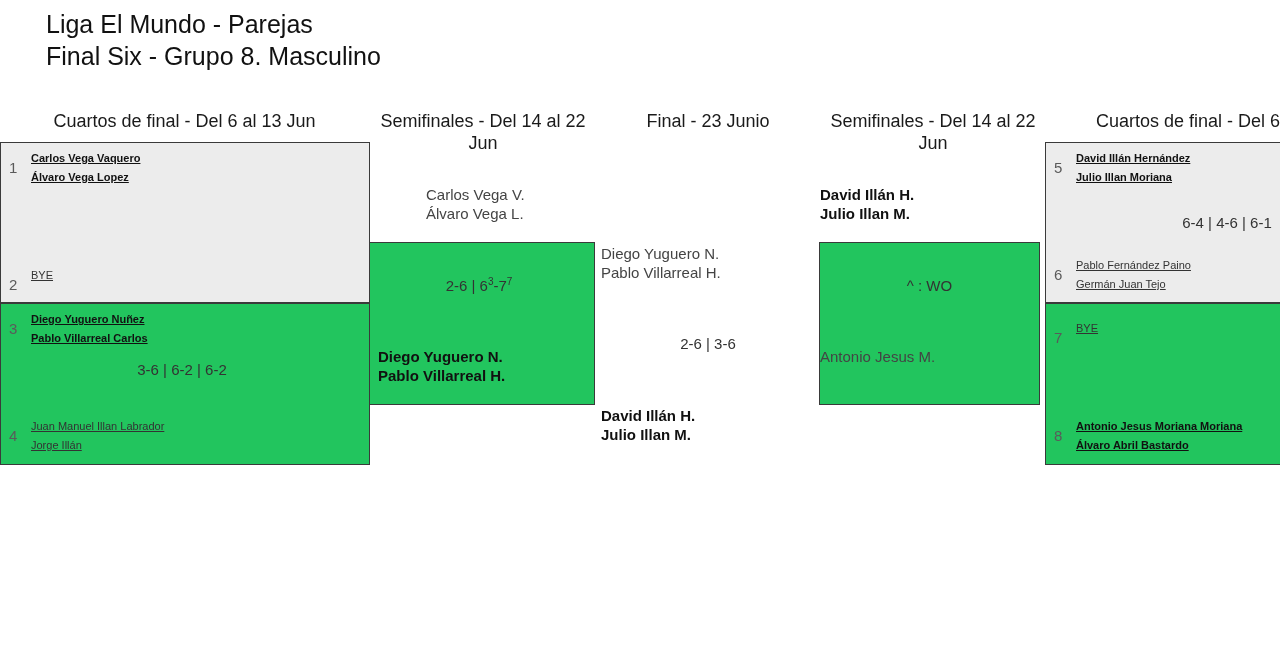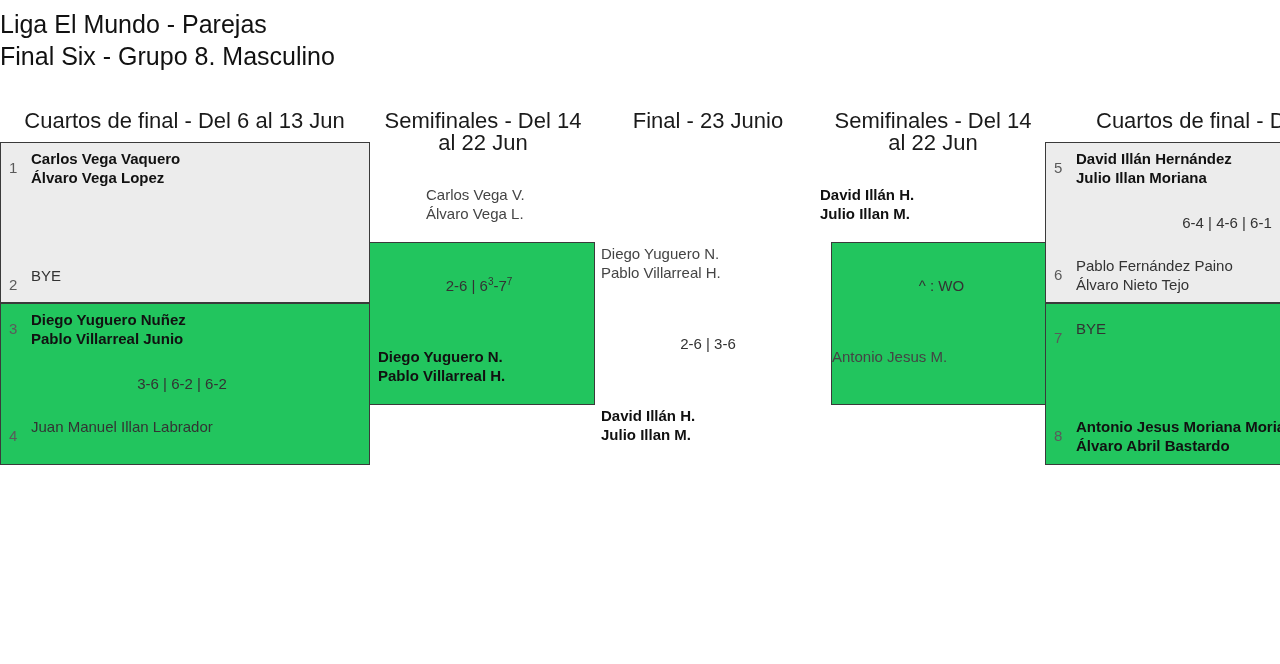--- a/index.html
+++ b/index.html
@@ -19,27 +19,28 @@
   
   #tournament-title {
     position: absolute;
     left: 0px;
     top: 8px;
     font-size: 25px;
     line-height: 32px;
     font-weight: 400;
     color: #111111;
     white-space: nowrap;
+    padding-left: 46px;
   }
   #tournament-title .line { display: block; }
 
   
   .round-header {
     position: absolute;
-    font-size: 22px;
+    font-size: 18px;
     line-height: 22px;
     font-weight: 400;
     color: #1a1a1a;
     text-align: center;
   }
 
   
   #bracket {
     position: absolute;
     left: 0;
@@ -67,23 +68,24 @@
   .entry .seed {
     font-size: 15px;
     line-height: 19px;
     color: #5a5a5a;
     width: 22px;
     flex: 0 0 22px;
     text-align: left;
     padding-top: 9px;
   }
   .entry .names {
-    font-size: 15px;
+    font-size: 11px;
     line-height: 19px;
     color: #333333;
+    text-decoration: underline;
   }
   .entry.winner .names {
     font-weight: bold;
     color: #111111;
   }
   .entry .names .n { display: block; white-space: nowrap; }
 
   
   .team-lines {
     position: absolute;
@@ -145,28 +147,29 @@
       </span>
     </div>
     <div class="score align-center" style="left:0px; top:70px; width:362px;"></div>
   </div>
 
   <div class="match-box" style="left:0px; top:303px; width:370px; height:162px;">
     <div class="entry winner" style="left:8px; top:6px;">
       <span class="seed">3</span>
       <span class="names">
         <span class="n">Diego Yuguero Nuñez</span>
-        <span class="n">Pablo Villarreal Junio</span>
-      </span>
-    </div>
-    <div class="score align-center" style="left:0px; top:70px; width:362px;">3-6 | 6-2 | 6-2</div>
+        <span class="n">Pablo Villarreal Carlos</span>
+      </span>
+    </div>
+    <div class="score align-center" style="left:0px; top:56px; width:362px;">3-6 | 6-2 | 6-2</div>
     <div class="entry" style="left:8px; top:113px;">
       <span class="seed">4</span>
       <span class="names">
         <span class="n">Juan Manuel Illan Labrador</span>
+        <span class="n">Jorge Illán</span>
       </span>
     </div>
   </div>
 
   <div class="team-lines" style="left:378px; top:185px;margin-left:48px;">
     <span class="n">Carlos Vega V.</span>
     <span class="n">Álvaro Vega L.</span>
   </div>
 
   <div class="match-box" style="left:369px; top:242px; width:226px; height:163px;">
@@ -188,41 +191,41 @@
   <div class="team-lines winner align-right" style="left:601px; top:406px; width:212px;">
     <span class="n">David Illán H.</span>
     <span class="n">Julio Illan M.</span>
   </div>
 
   <div class="team-lines winner align-right" style="left:820px; top:185px; width:218px;">
     <span class="n">David Illán H.</span>
     <span class="n">Julio Illan M.</span>
   </div>
 
-  <div class="match-box" style="left:819px; top:242px; width:221px; height:163px;margin-left:12px;">
+  <div class="match-box" style="left:819px; top:242px; width:221px; height:163px;">
     <div class="score align-center" style="left:0px; top:33px; width:219px;">^ : WO</div>
     <div class="team-lines align-right" style="left:0px; top:104px; width:219px;">
       <span class="n">Antonio Jesus M.</span>
     </div>
   </div>
 
   <div class="match-box shaded" style="left:1045px; top:142px; width:370px; height:161px;">
     <div class="entry winner" style="left:8px; top:6px;">
       <span class="seed">5</span>
       <span class="names">
         <span class="n">David Illán Hernández</span>
         <span class="n">Julio Illan Moriana</span>
       </span>
     </div>
     <div class="score align-center" style="left:0px; top:70px; width:362px;">6-4 | 4-6 | 6-1</div>
     <div class="entry" style="left:8px; top:113px;">
       <span class="seed">6</span>
       <span class="names">
         <span class="n">Pablo Fernández Paino</span>
-        <span class="n">Álvaro Nieto Tejo</span>
+        <span class="n">Germán Juan Tejo</span>
       </span>
     </div>
   </div>
 
   <div class="match-box" style="left:1045px; top:303px; width:370px; height:162px;">
     <div class="entry" style="left:8px; top:15px;">
       <span class="seed">7</span>
       <span class="names">
         <span class="n">BYE</span>
       </span>

